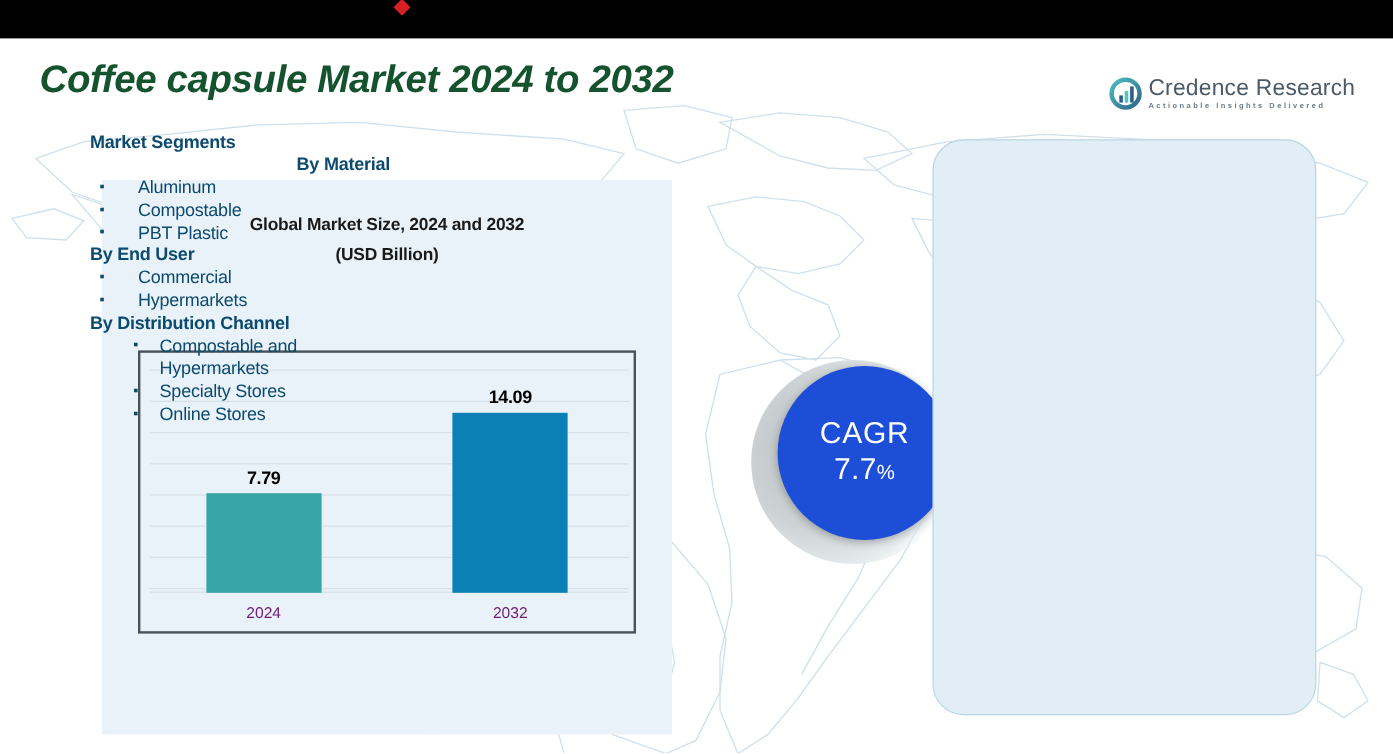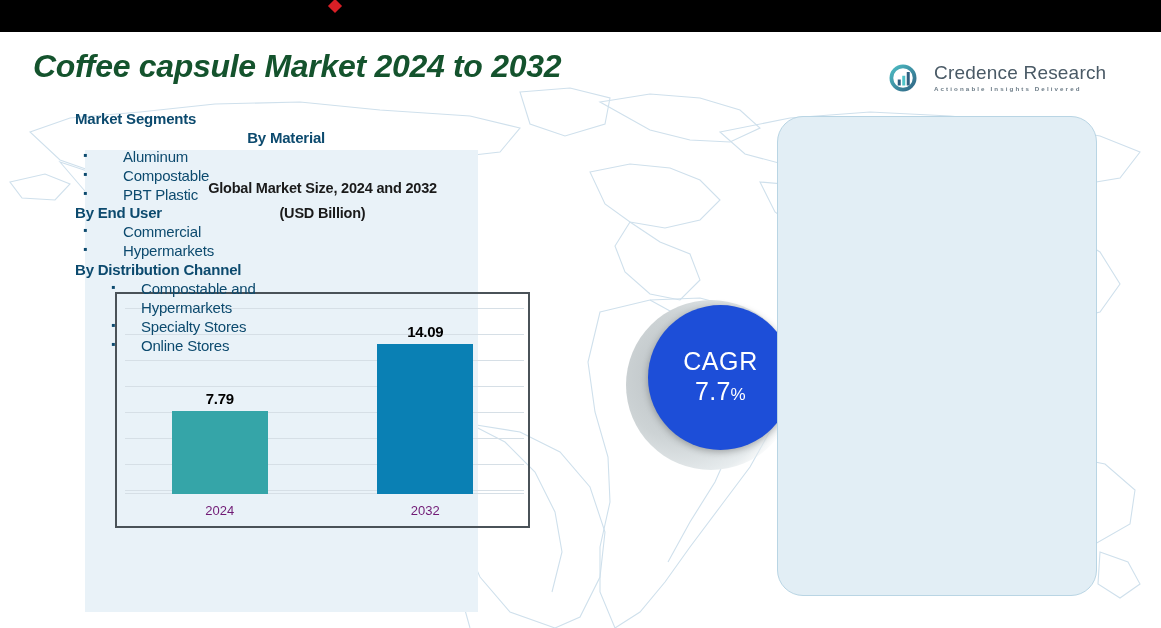--- a/index.html
+++ b/index.html
@@ -48,24 +48,24 @@
     font-size: 32px;
     font-weight: bold;
     font-style: italic;
     letter-spacing: -0.3px;
     color: #14532d;
     white-space: nowrap;
   }
 
   #logo {
     position: absolute;
-    left: 888px; top: 63px;
+    left: 923px; top: 63px;
     display: flex;
-    align-items: flex-start;
-    gap: 16px;
+    align-items: center;
+    gap: 4px;
   }
   #logo-mark { width: 30px; height: 30px; flex: 0 0 30px; }
   #logo-text-wrap { display: flex; flex-direction: column; }
   #logo-name {
     font-size: 19px;
     color: #4a5a66;
     letter-spacing: 0.2px;
     line-height: 1.05;
     white-space: nowrap;
   }
@@ -75,21 +75,21 @@
     letter-spacing: 2.1px;
     font-weight: bold;
     margin-top: 2px;
     white-space: nowrap;
   }
 
   
   #chart-panel {
     position: absolute;
     left: 85px; top: 150px;
-    width: 393px;
+    width: 475px;
     height: 462px;
     background: #e9f2f8;
   }
 
   #chart-title {
     position: absolute;
     left: 0; top: 30px;
     width: 475px;
     text-align: center;
     font-size: 14.5px;
@@ -216,21 +216,21 @@
     line-height: 1.26;
   }
   .seg-group.indent1 { padding-left: 6px; text-align: right; }
   .seg-item {
     font-size: 15px;
     letter-spacing: -0.2px;
     line-height: 1.26;
     display: flex;
   }
   .seg-item .bullet { width: 11px; flex: 0 0 11px; font-size: 12px; }
-  .seg-item .txt { flex: 1; margin-left: 8px; }
+  .seg-item .txt { flex: 1; }
   .seg-item.pad-a { padding-left: 8px; }
   .seg-item.pad-a .bullet { width: 32px; flex: 0 0 32px; }
   .seg-item.pad-b { padding-left: 36px; }
   .seg-item.pad-b .bullet { width: 22px; flex: 0 0 22px; }
 </style>
 </head>
 <body>
 
 <div id="topbar">
   <div id="topbar-dot"></div>

